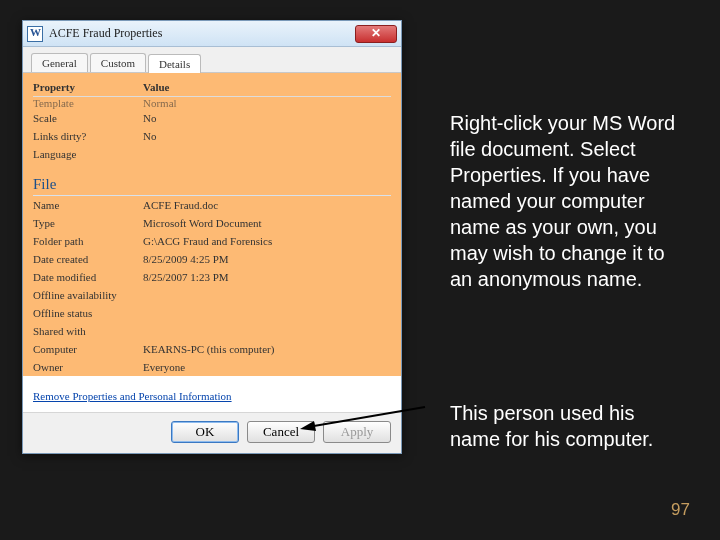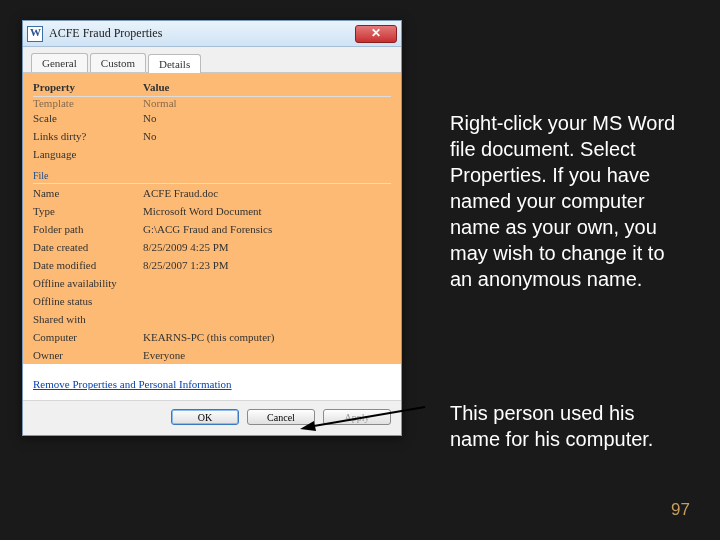--- a/index.html
+++ b/index.html
@@ -90,25 +90,25 @@
   }
   .headrow {
     font-weight: 600;
     color: #333;
     border-bottom: 1px solid #ddd;
     padding-bottom: 2px;
   }
   .col1 { width: 110px; }
   .col2 { flex: 1; }
   .grouphdr {
-    font-size: 10px;
+    font-size: 15px;
     color: #1a4e8a;
     padding: 3px 0 2px 0;
     border-bottom: 1px solid #d8e2ec;
-    margin-top: 4px;
+    margin-top: 10px;
   }
   .row.selected {
     background: #2f6fb5;
     color: #fff;
     margin: 0 -10px;
     padding: 0 10px;
   }
   .linkline {
     padding: 14px 10px 10px 10px;
     color: #0645ad;
@@ -119,25 +119,25 @@
   .buttons {
     display: flex;
     justify-content: flex-end;
     gap: 8px;
     padding: 8px 10px 10px 10px;
     background: #f0f0f0;
     border-top: 1px solid #d6d6d6;
   }
   .btn {
     min-width: 68px;
-    height: 16px;
+    height: 22px;
     display: flex;
     align-items: center;
     justify-content: center;
-    font-size: 10px;
+    font-size: 13px;
     border: 1px solid #8a8a8a;
     border-radius: 3px;
     background: linear-gradient(#fefefe,#e0e0e0);
   }
   .btn.default { border: 1px solid #3a78c2; box-shadow: 0 0 0 1px #8dbbee inset; }
   .btn.disabled { color: #999; }
 
   .note {
     position: absolute;
     left: 450px;

